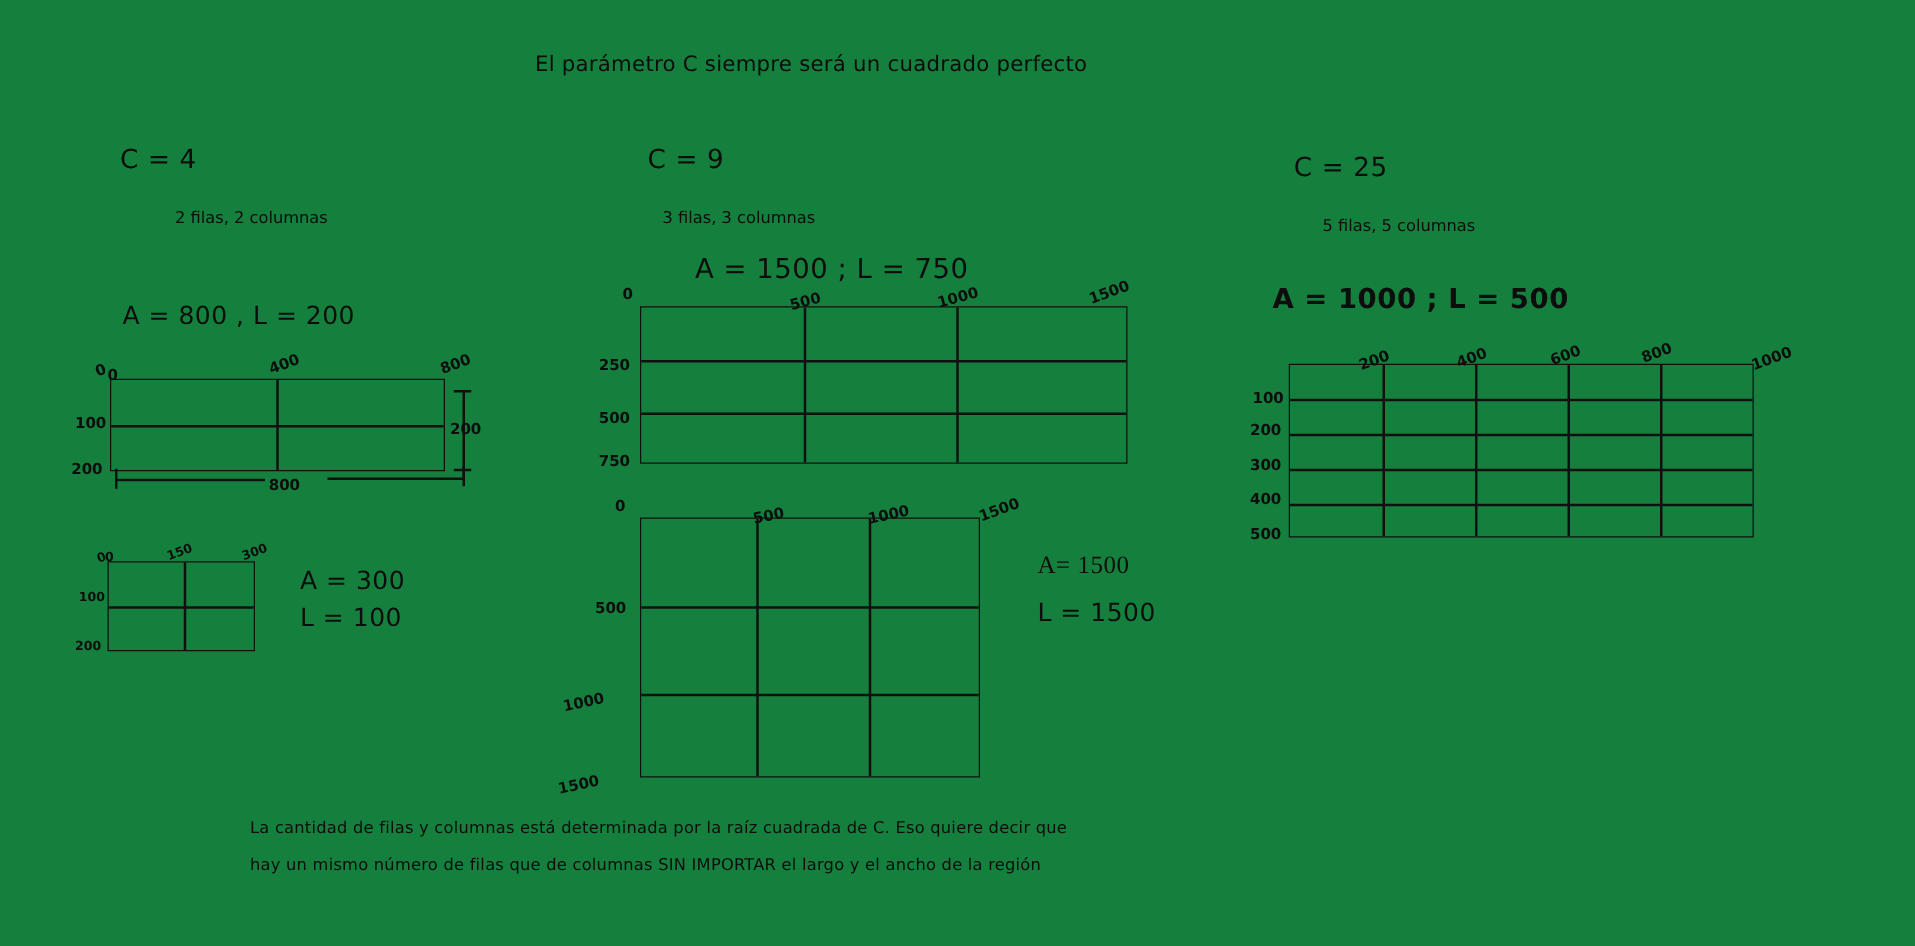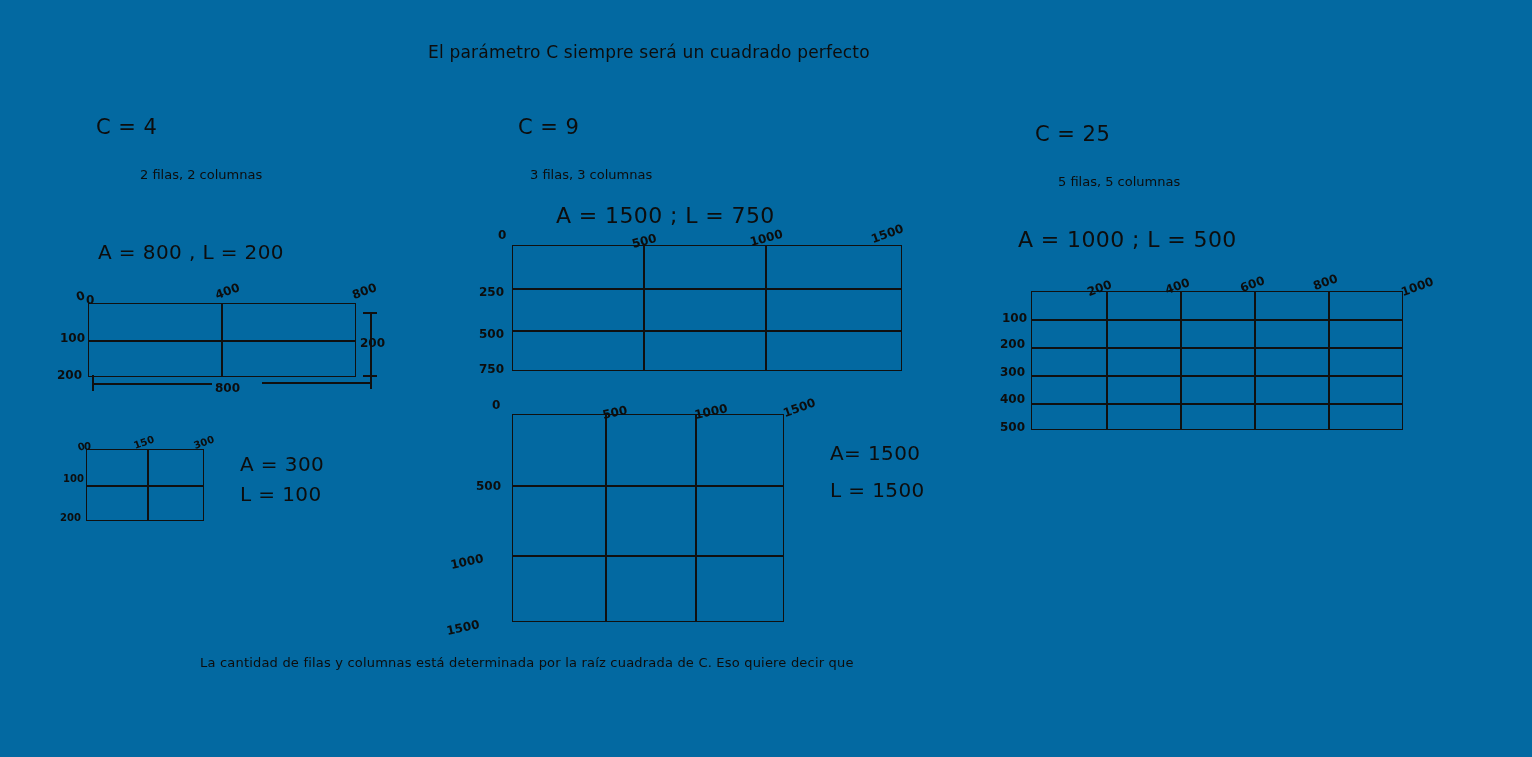--- a/index.html
+++ b/index.html
@@ -9,21 +9,21 @@
   }
   body {
     font-family: "DejaVu Sans", sans-serif;
     color: #111111;
   }
   #canvas {
     position: relative;
     width: 1532px;
     height: 757px;
     overflow: hidden;
-    background: #0369a1;
+    background: #15803d;
   }
   .abs { position: absolute; }
   .txt {
     white-space: nowrap;
     color: #0d0d0d;
   }
   .title {
     font-size: 17px;
     letter-spacing: 0.2px;
   }
@@ -174,27 +174,27 @@
 
   <div class="abs txt tick" style="left:492px; top:398px;">0</div>
   <div class="abs txt tick rot-12" style="left:604px; top:408px;">500</div>
   <div class="abs txt tick rot-12" style="left:696px; top:408px;">1000</div>
   <div class="abs txt tick rot-20" style="left:786px; top:406px;">1500</div>
 
   <div class="abs txt tick" style="left:476px; top:479px;">500</div>
   <div class="abs txt tick rot-12" style="left:452px; top:558px;">1000</div>
   <div class="abs txt tick rot-12" style="left:448px; top:624px;">1500</div>
 
-  <div class="abs txt eq-big" style="left:830px; top:441px;">A= 1500</div>
+  <div class="abs txt eq-big" style="left:830px; top:441px;font-family:Liberation Serif, serif;">A= 1500</div>
   <div class="abs txt eq-big" style="left:830px; top:478px;">L = 1500</div>
 
   <div class="abs txt section-head" style="left:1015px; top:122px;margin-left:20px;">C = 25</div>
   <div class="abs txt sub" style="left:1030px; top:174px;margin-left:28px;">5 filas, 5 columnas</div>
 
-  <div class="abs txt eq" style="left:1018px; top:227px;">A = 1000 ;  L = 500</div>
+  <div class="abs txt eq" style="left:1018px; top:227px;font-weight:bold;">A = 1000 ;  L = 500</div>
 
   <div class="grid" style="left:1031px; top:291px; width:372px; height:139px;">
     <div class="gl-v" style="left:74px;"></div>
     <div class="gl-v" style="left:148px;"></div>
     <div class="gl-v" style="left:222px;"></div>
     <div class="gl-v" style="left:296px;"></div>
     <div class="gl-h" style="top:27px;"></div>
     <div class="gl-h" style="top:55px;"></div>
     <div class="gl-h" style="top:83px;"></div>
     <div class="gl-h" style="top:111px;"></div>
@@ -206,14 +206,15 @@
   <div class="abs txt tick rot-20" style="left:1316px; top:279px;">800</div>
   <div class="abs txt tick rot-20" style="left:1404px; top:285px;">1000</div>
 
   <div class="abs txt tick" style="left:1002px; top:311px;">100</div>
   <div class="abs txt tick" style="left:1000px; top:337px;">200</div>
   <div class="abs txt tick" style="left:1000px; top:365px;">300</div>
   <div class="abs txt tick" style="left:1000px; top:392px;">400</div>
   <div class="abs txt tick" style="left:1000px; top:420px;">500</div>
 
   <div class="abs txt footer" style="left:200px; top:648px;">La cantidad de filas y columnas está determinada por la raíz cuadrada de C. Eso quiere decir que</div>
+  <div class="abs txt footer" style="left:200px; top:678px;">hay un mismo número de filas que de columnas SIN IMPORTAR el largo y el ancho de la región</div>
 
 </div>
 
 </body></html>

